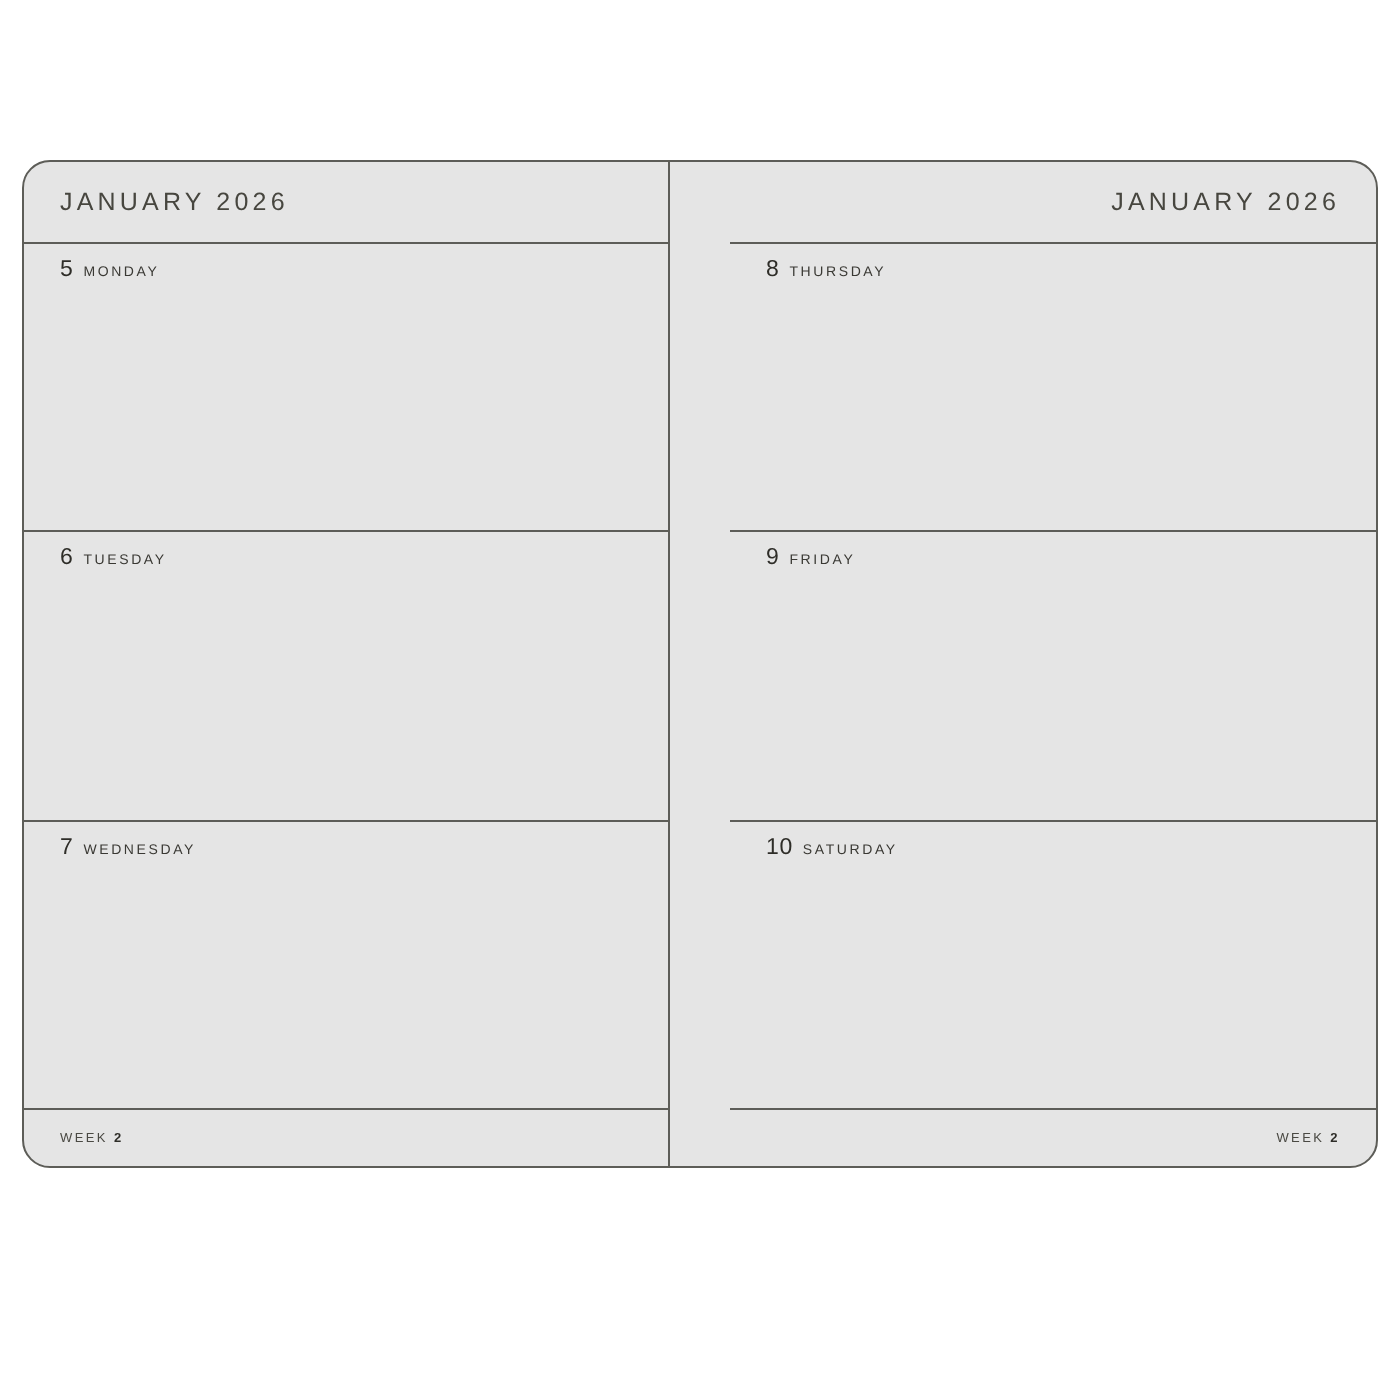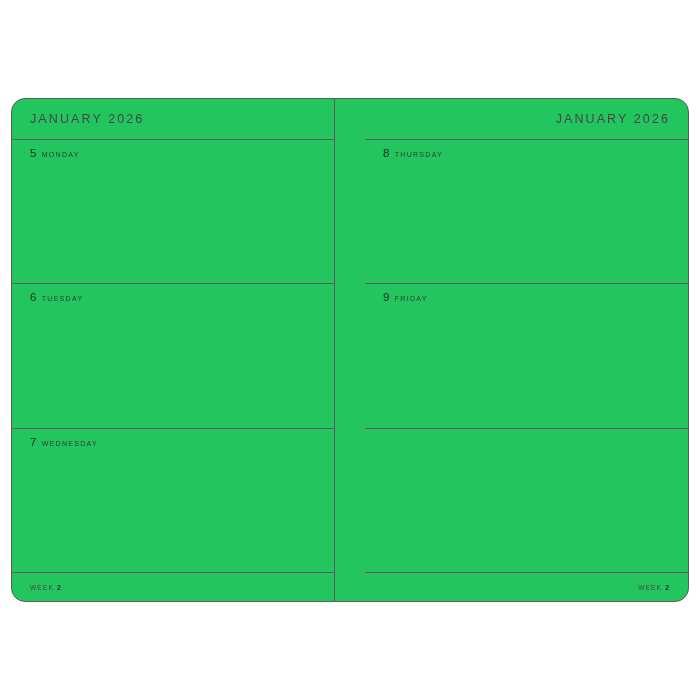--- a/index.html
+++ b/index.html
@@ -15,24 +15,24 @@
     position: relative;
     width: 700px;
     height: 700px;
     background: #ffffff;
   }
 
   
   .spread {
     position: absolute;
     left: 11px;
-    top: 98px;
+    top: 80px;
     width: 678px;
     height: 504px;
-    background: #22c55e;
+    background: #e5e5e5;
     border: 1px solid #5d5d58;
     border-radius: 14px;
     box-sizing: border-box;
     display: flex;
     overflow: hidden;
     gap: 30px;
   }
 
   .page {
     position: relative;
@@ -203,20 +203,26 @@
         <div class="day-row">
           <div class="day-cell">
             <div class="day-head">
               <span class="day-num">9</span>
               <span class="day-name">FRIDAY</span>
             </div>
           </div>
         </div>
 
         <div class="day-row">
+          <div class="day-cell half">
+            <div class="day-head">
+              <span class="day-num">10</span>
+              <span class="day-name">SATURDAY</span>
+            </div>
+          </div>
         </div>
 
       </div>
 
       <div class="page-footer">
         <span class="week-label"><span>WEEK </span><span class="wk-num">2</span></span>
       </div>
 
     </div>
 

